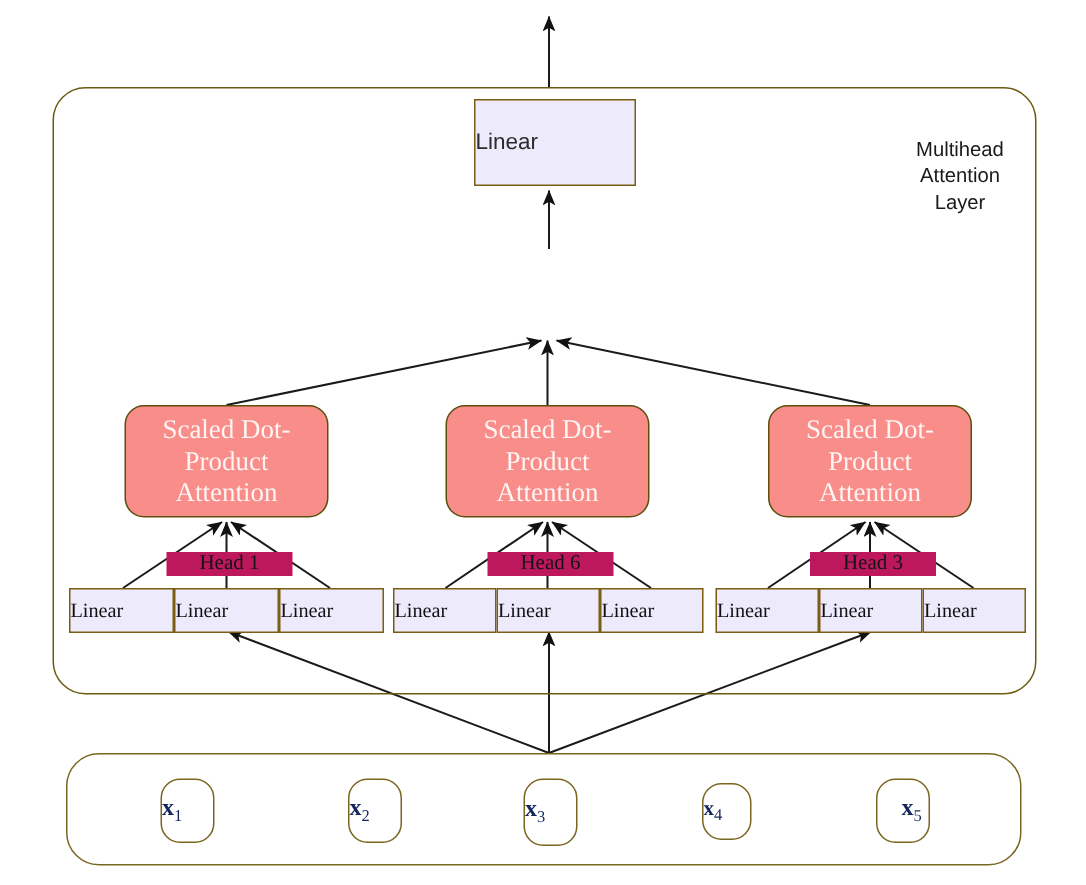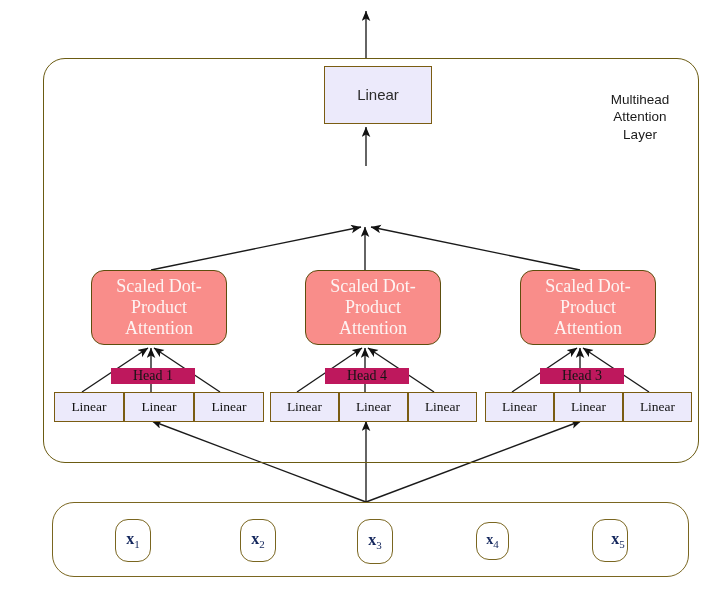--- a/index.html
+++ b/index.html
@@ -21,24 +21,23 @@
     top: 0;
     width: 724px;
     height: 590px;
     pointer-events: none;
   }
   .node {
     position: absolute;
     box-sizing: border-box;
     display: flex;
     align-items: center;
-    justify-content: center;
+    justify-content: flex-start;
     text-align: center;
     line-height: 1.18;
-    margin-left: 8px;
   }
 
   
   .container-outer {
     border: 1.3px solid #6b5b12;
     border-radius: 22px;
     background: transparent;
   }
   .container-input {
     border: 1.3px solid #7a6620;
@@ -189,21 +188,21 @@
   </div>
 
   <div class="node box-attention" style="left:512px; top:270px; width:136px; height:75px;">
     <span>
       <span>Scaled Dot-Product</span><br>
       <span>Attention</span>
     </span>
   </div>
 
   <div class="head-label" style="left:111px; top:368px; width:80px;">Head 1</div>
-  <div class="head-label" style="left:325px; top:368px; width:80px;">Head 4</div>
+  <div class="head-label" style="left:325px; top:368px; width:80px;">Head 6</div>
   <div class="head-label" style="left:540px; top:368px; width:80px;">Head 3</div>
 
   <div class="node box-linear-small" style="left:46px; top:392px; width:70px; height:30px;">
     <span>Linear</span>
   </div>
   <div class="node box-linear-small" style="left:116px; top:392px; width:70px; height:30px;">
     <span>Linear</span>
   </div>
   <div class="node box-linear-small" style="left:186px; top:392px; width:70px; height:30px;">
     <span>Linear</span>

